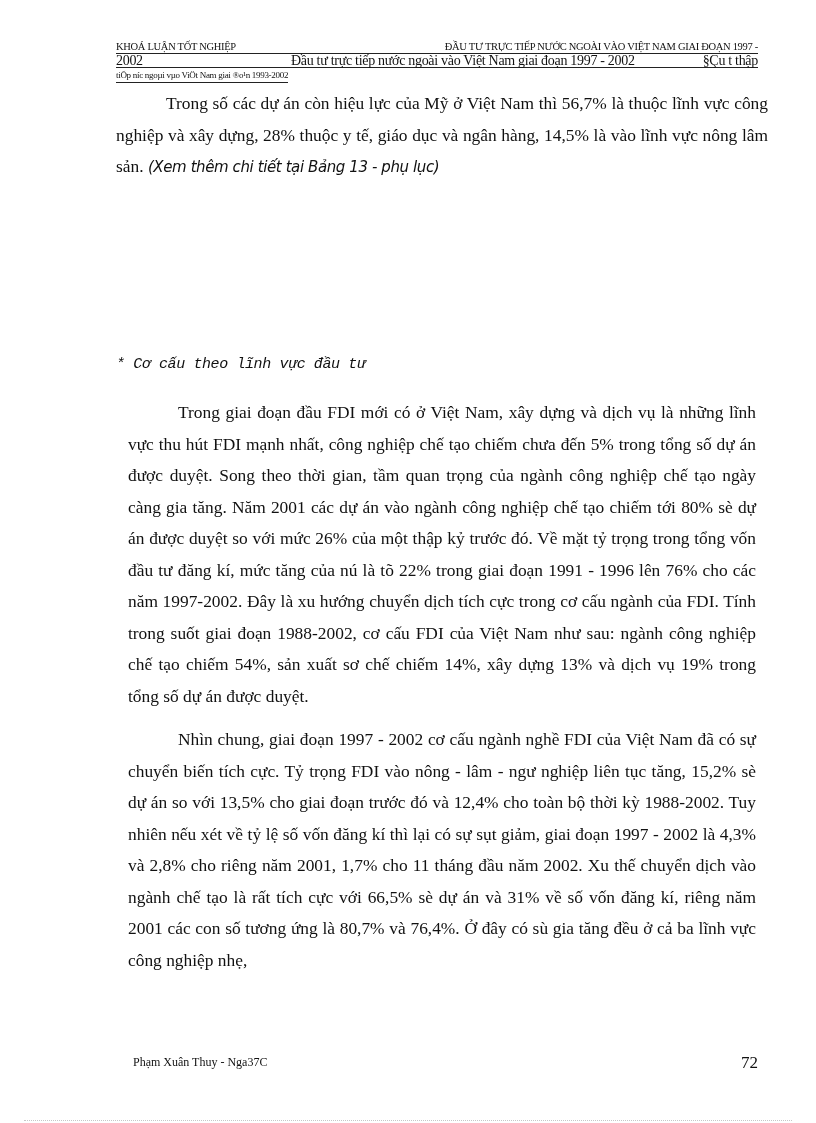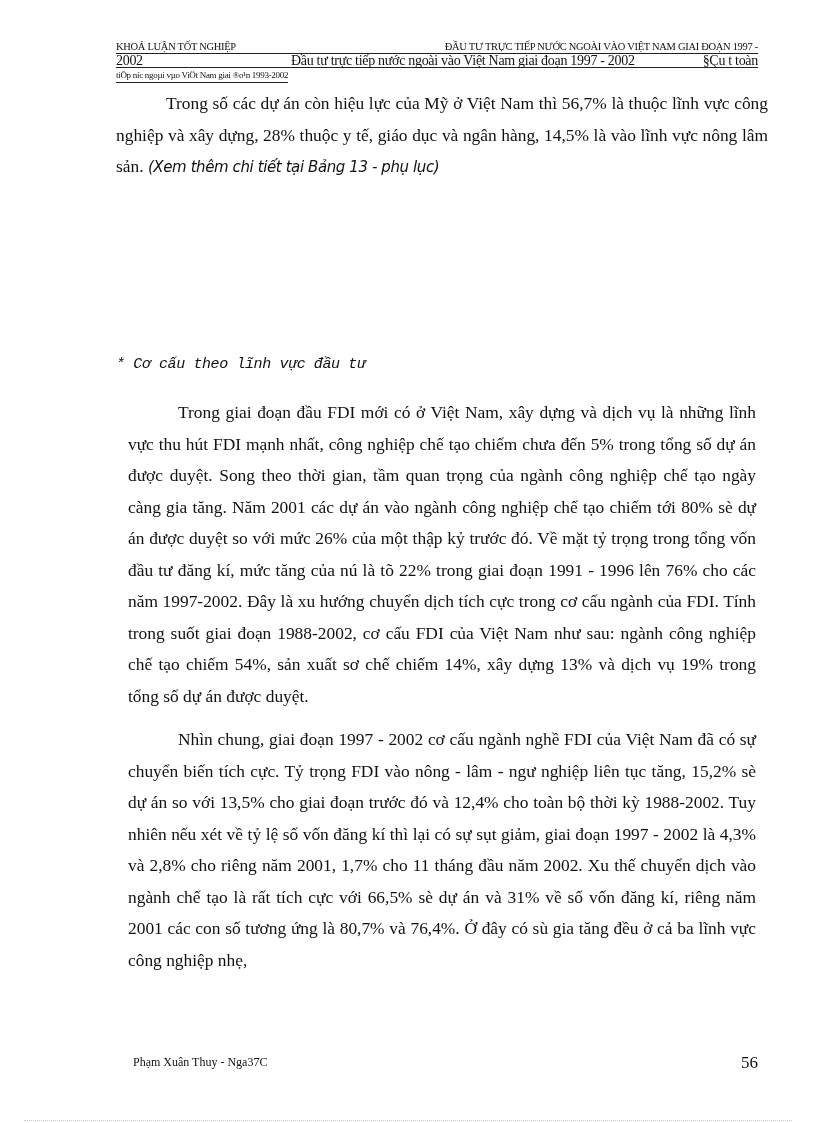--- a/index.html
+++ b/index.html
@@ -118,36 +118,36 @@
 <body>
 
 <div class="header">
   <div class="header-line l1">
     <span class="left">KHOÁ LUẬN TỐT NGHIỆP</span>
     <span class="right">ĐẦU TƯ TRỰC TIẾP NƯỚC NGOÀI VÀO VIỆT NAM GIAI ĐOẠN 1997 -</span>
   </div>
   <div class="header-line l2">
     <span class="left">2002</span>
     <span class="center">Đầu tư trực tiếp nước ngoài vào Việt Nam giai đoạn 1997 - 2002</span>
-    <span class="right">§Çu t­ toàn</span>
+    <span class="right">§Çu t­ thập</span>
   </div>
   <div class="header-line l3">
     <span class="left">tiÕp n­íc  ngoµi vµo ViÖt Nam giai ®o¹n 1993-2002</span>
   </div>
 </div>
 
 <div class="content">
   <p><span>Trong số các dự án còn hiệu lực của Mỹ ở Việt Nam thì 56,7% là thuộc lĩnh vực công nghiệp và xây dựng, 28% thuộc y tế, giáo dục và ngân hàng, 14,5% là vào lĩnh vực nông lâm sản. </span><span class="ital">(Xem thêm chi tiết tại Bảng 13 - phụ lục)</span></p>
 </div>
 
 <h3 class="section-heading">* Cơ cấu theo lĩnh vực đầu tư</h3>
 
 <div class="content2">
   <p>Trong giai  đoạn đầu FDI mới có ở Việt Nam, xây dựng và dịch vụ là những lĩnh vực thu hút FDI mạnh nhất, công nghiệp chế tạo chiếm chưa đến 5% trong tổng số dự án được duyệt. Song theo thời gian, tầm quan trọng của ngành công nghiệp chế tạo ngày càng gia tăng. Năm 2001 các dự án vào ngành công nghiệp chế tạo chiếm tới 80% sè dự án được duyệt so với mức 26% của một thập kỷ trước đó. Về mặt tỷ trọng trong tổng vốn đầu tư đăng kí, mức tăng của nú là tõ 22% trong giai  đoạn 1991 - 1996 lên 76% cho các năm 1997-2002.  Đây là xu hướng chuyển dịch tích cực trong cơ cấu ngành của FDI. Tính trong suốt giai  đoạn 1988-2002,  cơ cấu FDI của Việt Nam như sau: ngành công nghiệp chế tạo chiếm 54%, sản xuất sơ chế chiếm 14%, xây dựng 13% và dịch vụ 19% trong tổng số dự án được duyệt.</p>
   <p>Nhìn chung, giai  đoạn 1997  - 2002 cơ cấu ngành nghề FDI của Việt Nam đã có sự chuyển biến tích cực. Tỷ trọng FDI vào nông - lâm - ngư nghiệp liên tục tăng, 15,2% sè dự án so với 13,5% cho giai  đoạn trước đó và 12,4% cho toàn bộ thời kỳ 1988-2002.  Tuy nhiên nếu xét về tỷ lệ số vốn đăng kí thì lại có sự sụt giảm,  giai  đoạn 1997  - 2002 là 4,3% và 2,8% cho riêng năm 2001, 1,7% cho 11 tháng đầu năm 2002. Xu thế chuyển dịch vào ngành chế tạo là rất tích cực với 66,5% sè dự án và 31% về số vốn đăng kí, riêng năm 2001  các con số tương ứng là  80,7% và 76,4%. Ở  đây có sù gia tăng đều ở cả ba lĩnh vực công nghiệp nhẹ,</p>
 </div>
 
 <div class="footer">
   <span class="author">Phạm Xuân Thuy - Nga37C</span>
-  <span class="page-num">56</span>
+  <span class="page-num">72</span>
 </div>
 
 <div class="page-edge"></div>
 
 </body></html>

